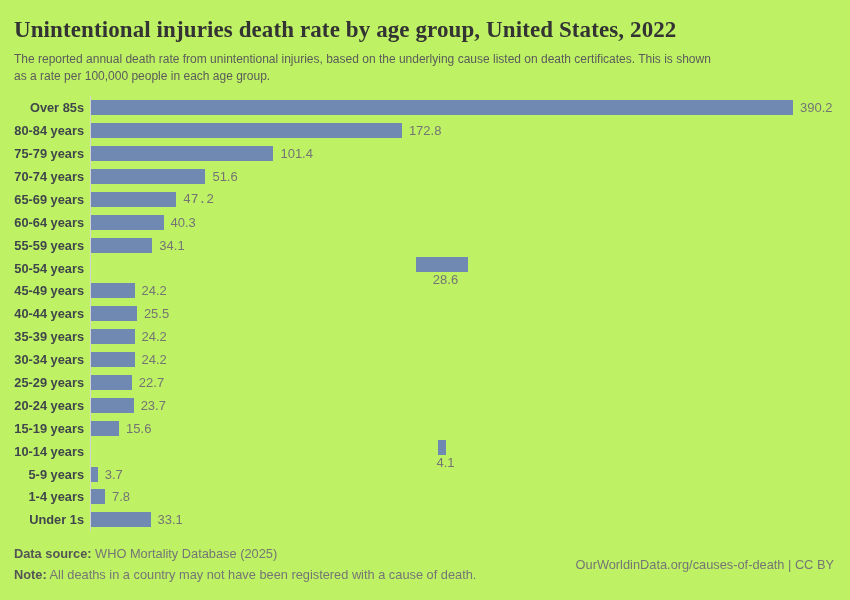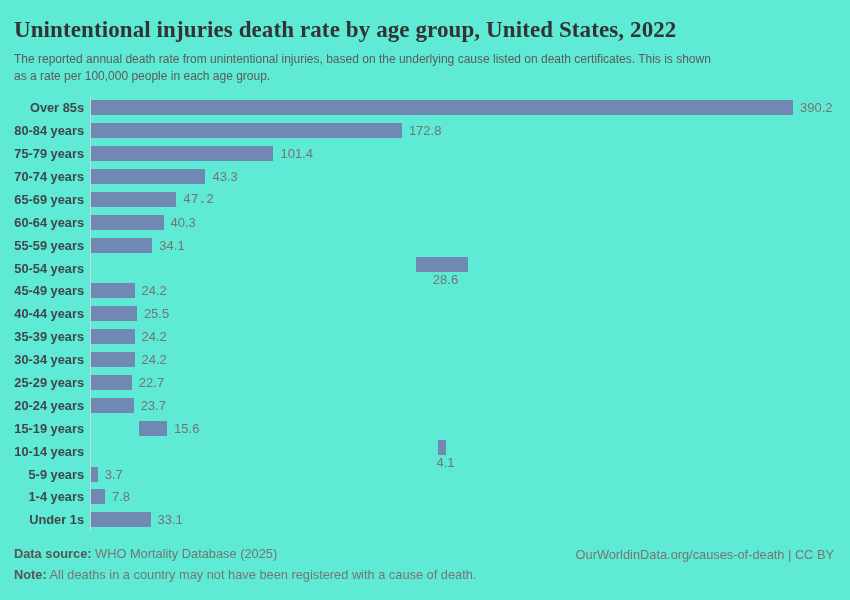--- a/index.html
+++ b/index.html
@@ -1,20 +1,20 @@
 <!DOCTYPE html>
 <html><head>
 <meta charset="utf-8">
 <style>
   html,body{margin:0;padding:0;background:#fff;}
   .page{
     width:850px;height:600px;box-sizing:border-box;
     padding:12px 16px 0 14px;position:relative;overflow:hidden;
     font-family:"Liberation Sans","DejaVu Sans",sans-serif;
-    background:#5eead4;
+    background:#bef264;
   }
   .header{display:flex;justify-content:space-between;align-items:flex-start;}
   .title{
     font-family:"Liberation Serif","DejaVu Serif",serif;
     font-weight:700;font-size:23px;color:#333;line-height:1.2;
     letter-spacing:0.1px;margin:0;padding-top:4px;
   }
   .subtitle{
     margin-top:7px;font-size:12px;line-height:1.45;color:#5b5b5b;
     max-width:712px;
@@ -31,21 +31,21 @@
     flex:none;width:70px;text-align:right;margin-right:6px;
     font-size:12.8px;font-weight:700;color:#40464c;white-space:nowrap;
   }
   .bars{
     flex:none;width:702px;display:flex;align-items:center;
     border-left:1px solid #14b8a6;overflow:visible;height:100%;
   }
   .bar{flex:none;height:15px;}
   .val{flex:none;margin-left:7px;font-size:13px;color:#747474;white-space:nowrap;}
   .footer{
-    display:flex;justify-content:space-between;align-items:flex-start;
+    display:flex;justify-content:space-between;align-items:center;
     margin-top:13px;font-size:12.8px;line-height:1.6;
   }
   .foot-left{color:#757575;}
   .foot-left b{color:#555;font-weight:700;}
   .foot-right{color:#757575;white-space:nowrap;padding-top:1px;}
 </style>
 </head>
 <body>
 
 <div class="page">
@@ -77,21 +77,21 @@
           <span class="cat">75-79 years</span>
           <div class="bars" style="border-left-color: rgb(212, 212, 212);">
             <div class="bar" style="width: 25.9867%; background: rgb(112, 137, 179);"></div>
             <span class="val">101.4</span>
           </div>
         </div>
         <div class="crow">
           <span class="cat">70-74 years</span>
           <div class="bars" style="border-left-color: rgb(212, 212, 212);">
             <div class="bar" style="width: 16.2993%; background: rgb(112, 137, 179);"></div>
-            <span class="val">43.3</span>
+            <span class="val">51.6</span>
           </div>
         </div>
         <div class="crow">
           <span class="cat">65-69 years</span>
           <div class="bars" style="border-left-color: rgb(212, 212, 212); font-family: Liberation Mono, monospace;">
             <div class="bar" style="width: 12.0964%; background: rgb(112, 137, 179);"></div>
             <span class="val">47.2</span>
           </div>
         </div>
         <div class="crow">
@@ -152,21 +152,21 @@
         </div>
         <div class="crow">
           <span class="cat">20-24 years</span>
           <div class="bars" style="border-left-color: rgb(212, 212, 212);">
             <div class="bar" style="width: 6.07381%; background: rgb(112, 137, 179);"></div>
             <span class="val">23.7</span>
           </div>
         </div>
         <div class="crow">
           <span class="cat">15-19 years</span>
-          <div class="bars" style="border-left-color: rgb(212, 212, 212); padding-left: 48px;">
+          <div class="bars" style="border-left-color: rgb(212, 212, 212);">
             <div class="bar" style="width: 3.99795%; background: rgb(112, 137, 179);"></div>
             <span class="val">15.6</span>
           </div>
         </div>
         <div class="crow">
           <span class="cat">10-14 years</span>
           <div class="bars" style="border-left-color: rgb(212, 212, 212); flex-direction: column;">
             <div class="bar" style="width: 1.05074%; background: rgb(112, 137, 179);"></div>
             <span class="val">4.1</span>
           </div>

